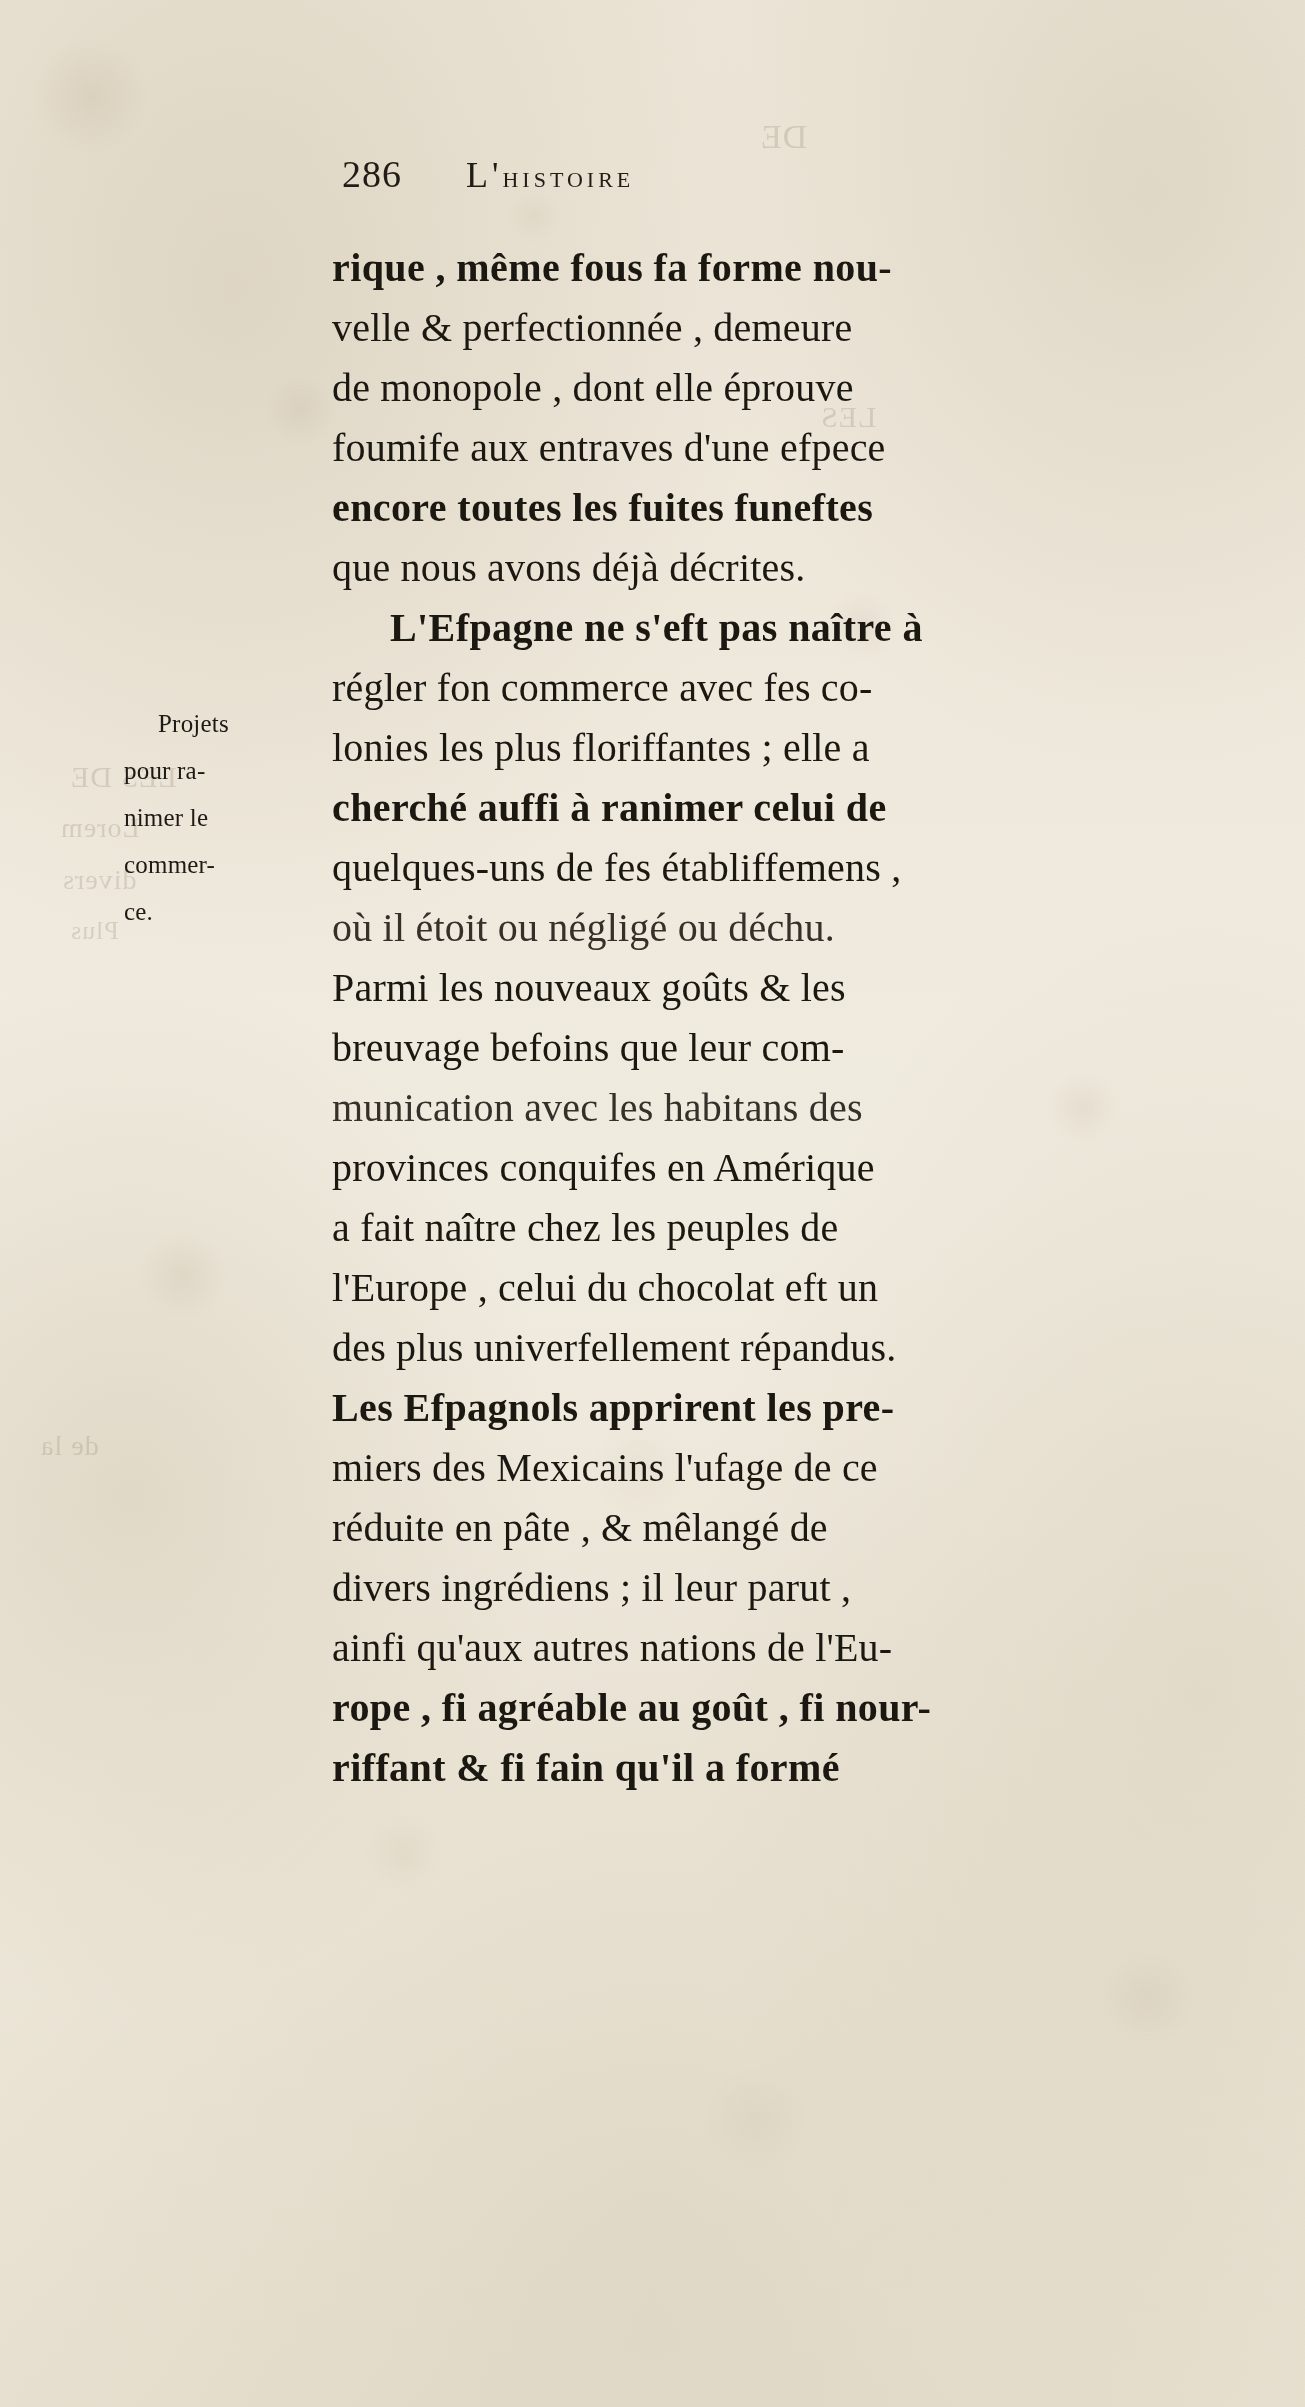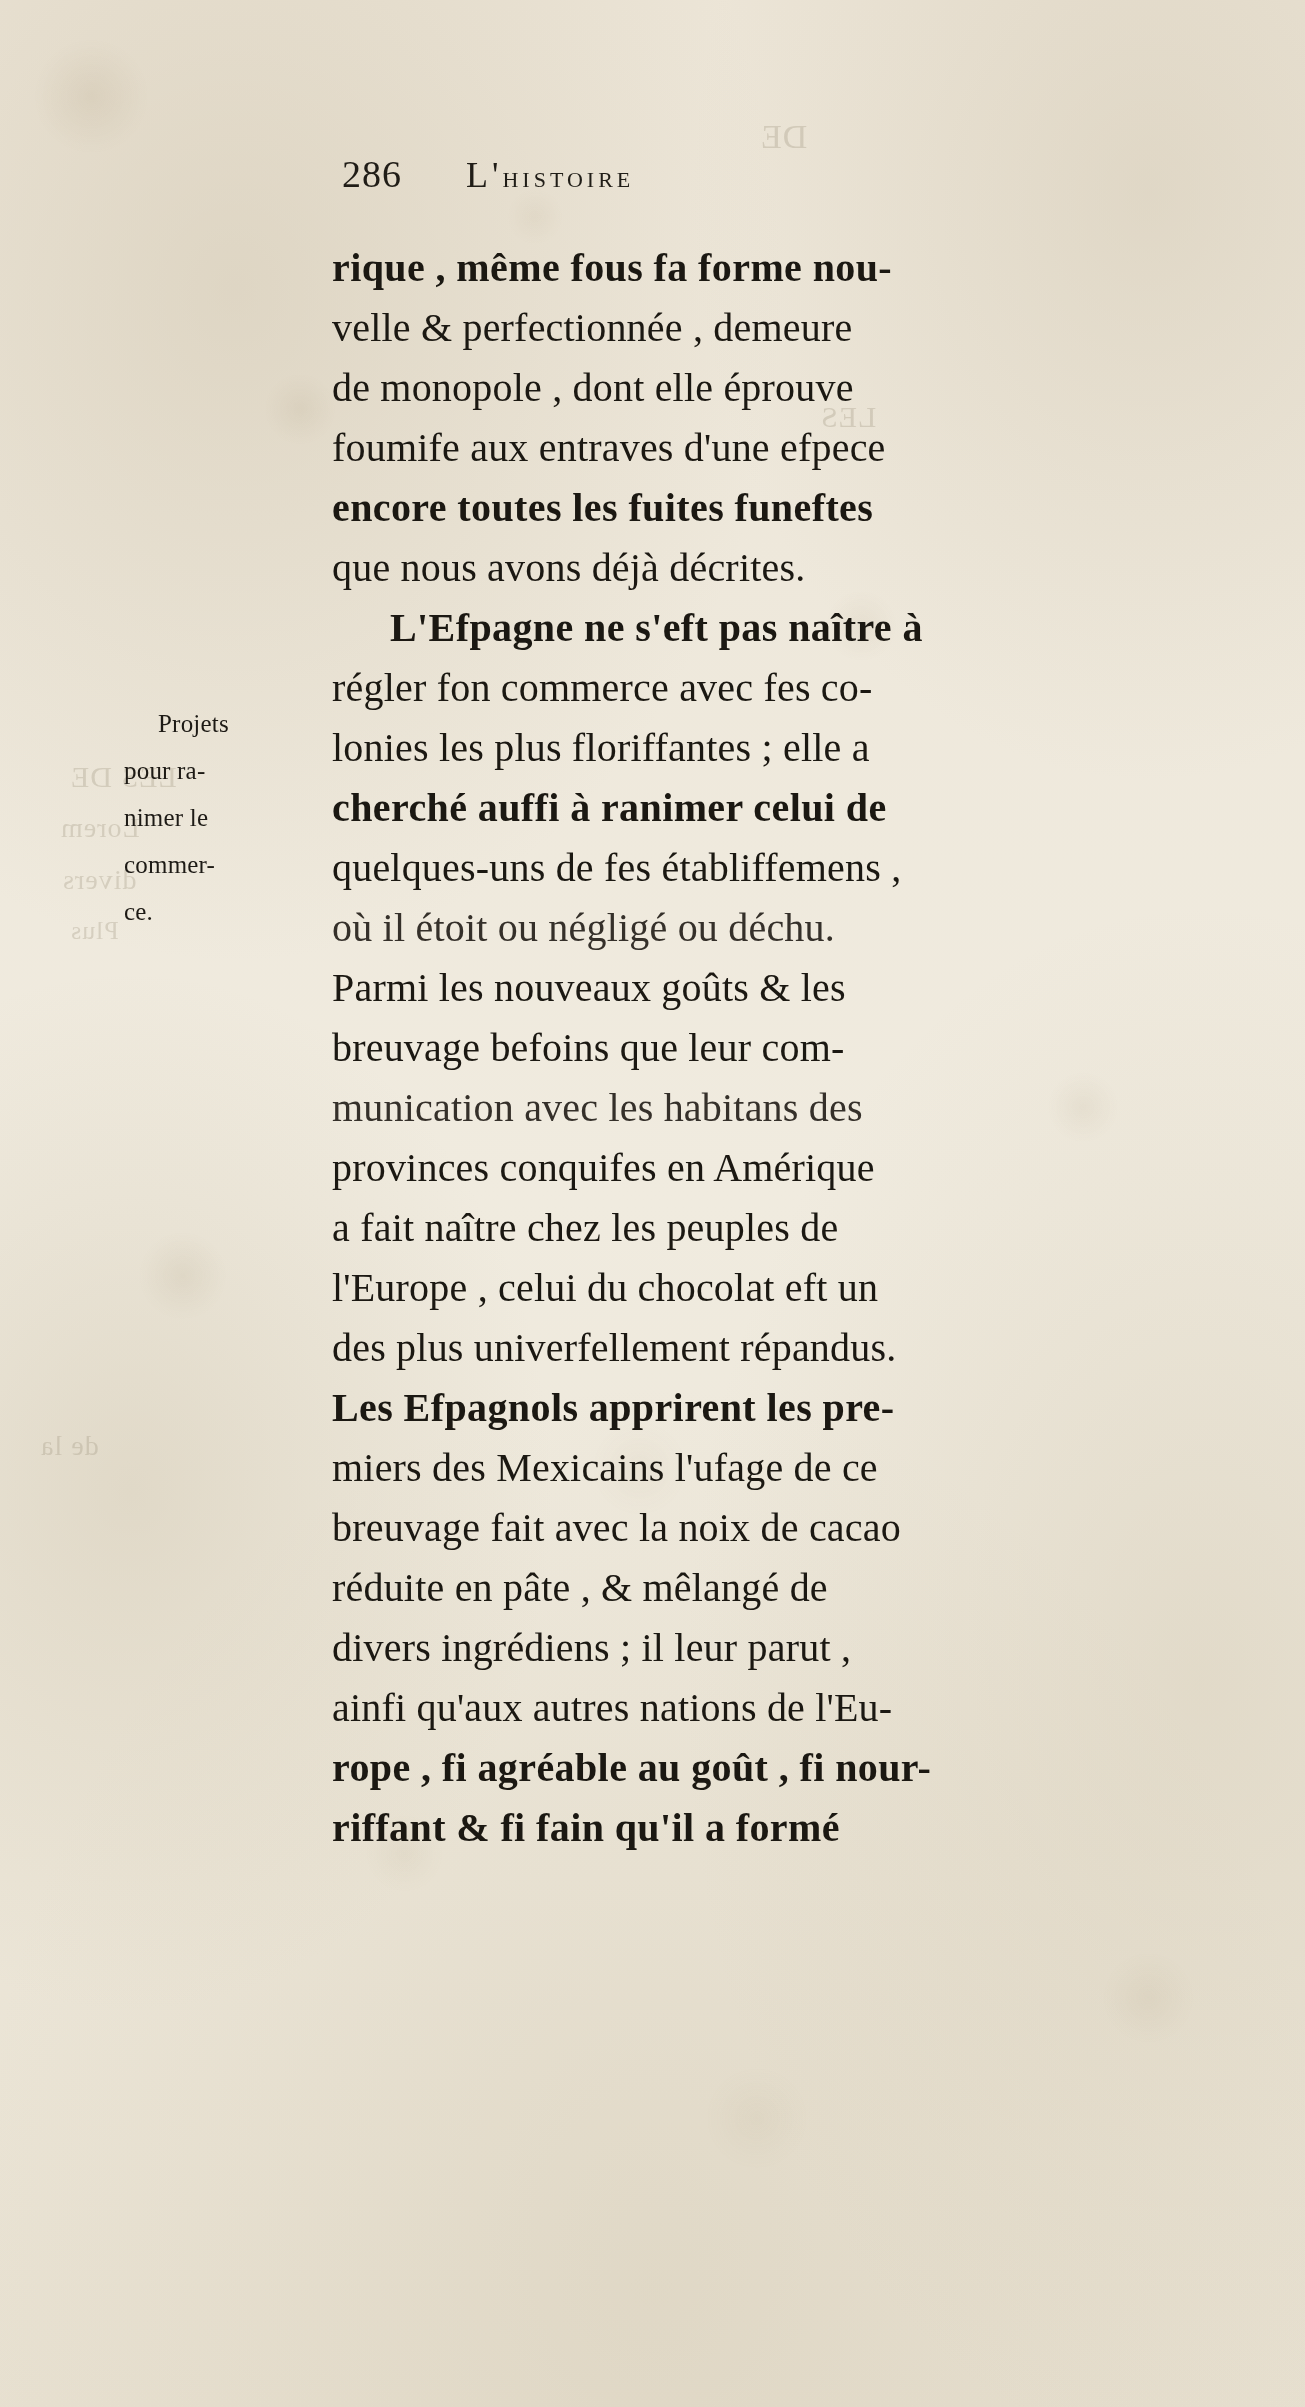--- a/index.html
+++ b/index.html
@@ -187,21 +187,20 @@
       <div class="line light">où il étoit ou négligé ou déchu.</div>
       <div class="line">Parmi les nouveaux goûts &amp; les</div>
       <div class="line">breuvage befoins que leur com-</div>
       <div class="line light">munication avec les habitans des</div>
       <div class="line">provinces conquifes en Amérique</div>
       <div class="line">a fait naître chez les peuples de</div>
       <div class="line">l'Europe , celui du chocolat eft un</div>
       <div class="line">des plus univerfellement répandus.</div>
       <div class="line heavy">Les Efpagnols apprirent les pre-</div>
       <div class="line">miers des Mexicains l'ufage de ce</div>
-      <div class="line">breuvage fait avec la noix de cacao</div>
       <div class="line">réduite en pâte , &amp; mêlangé de</div>
       <div class="line">divers ingrédiens ; il leur parut ,</div>
       <div class="line">ainfi qu'aux autres nations de l'Eu-</div>
       <div class="line heavy">rope , fi agréable au goût , fi nour-</div>
       <div class="line heavy">riffant &amp; fi fain qu'il a formé</div>
 
     </div>
   </div>
 </div>
 

